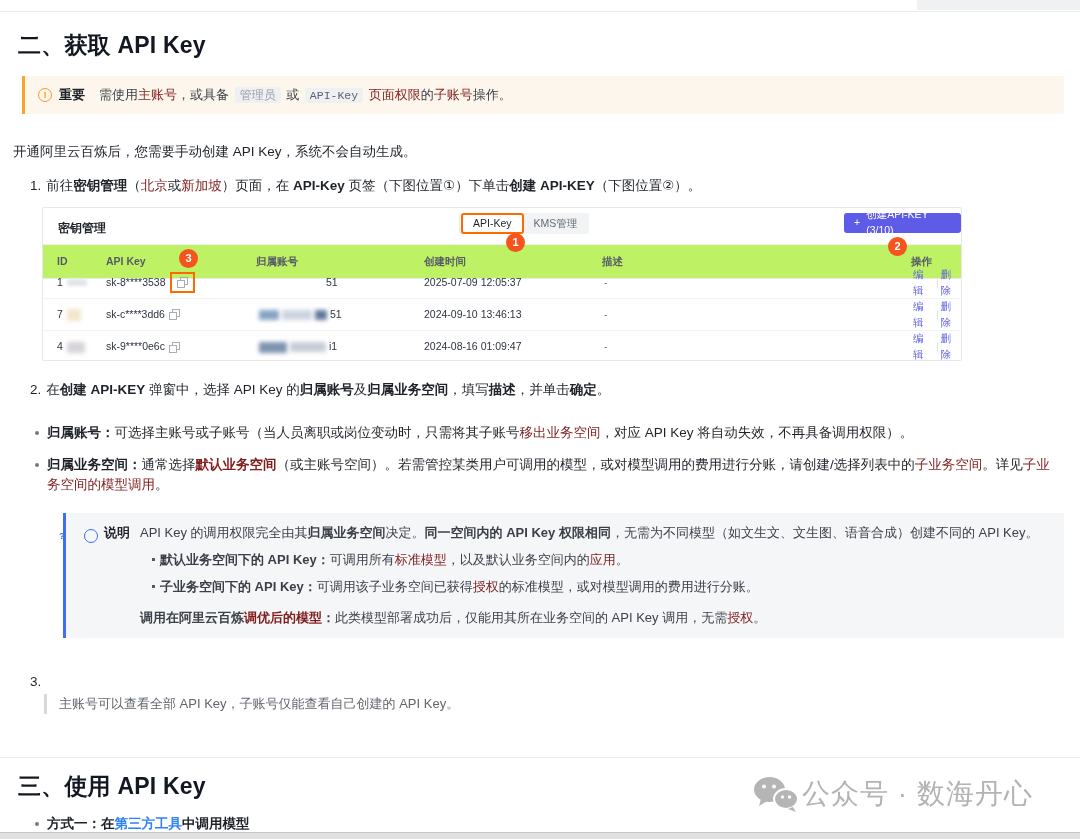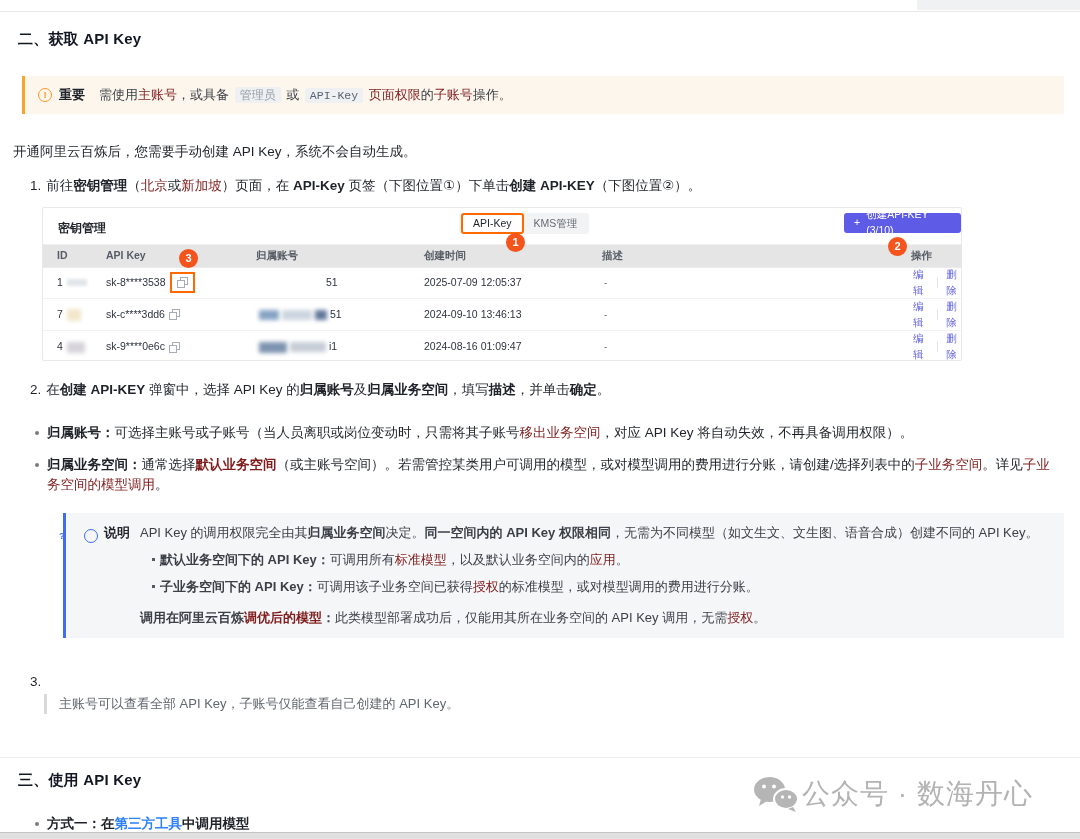--- a/index.html
+++ b/index.html
@@ -10,21 +10,21 @@
     font-size:13.5px;line-height:1.5;
   }
   .abs{position:absolute}
 
   
   .top-frag{left:917px;top:0;width:163px;height:10px;background:#eff1f3}
   .top-line{left:0;top:11px;width:1080px;height:1px;background:#e9e9e9}
   .bottom-bar{left:0;top:832px;width:1080px;height:7px;background:#e0e0e0;border-top:1px solid #c4c4c4}
 
   
-  h2{margin:0;font-size:15px;font-weight:bold;color:#121722;letter-spacing:.2px}
+  h2{margin:0;font-size:23px;font-weight:bold;color:#121722;letter-spacing:.2px}
   .h2a{left:18px;top:28px}
   .h2b{left:18px;top:769px}
   .intro{left:13px;top:142px;width:1000px}
 
   .warn{left:22px;top:76px;width:1042px;height:38px;box-sizing:border-box;
     background:#fdf6ec;border-left:3px solid #f7a52b;
     display:flex;align-items:center;gap:7px;padding-left:13px;font-size:13px;color:#3b3f47}
   .circ-ic{display:inline-flex;align-items:center;justify-content:center;
     width:14px;height:14px;border-radius:50%;box-sizing:border-box;
     font-size:9.5px;font-weight:bold;flex:0 0 auto}
@@ -78,21 +78,21 @@
   .tab-idle{padding:1px 10px;color:#646a73}
   .p-btn{position:absolute;left:801px;top:5px;height:20px;padding:0 10px;background:#5e5ce6;color:#fff;
     border-radius:3px;display:flex;align-items:center;gap:6px;font-size:10.5px}
   .badge{position:absolute;width:19px;height:19px;border-radius:50%;background:#f5541c;color:#fff;
     display:flex;align-items:center;justify-content:center;font-size:11px;font-weight:bold;z-index:3}
   .bdg1{left:463px;top:25px}
   .bdg2{left:845px;top:29px}
   .bdg3{left:136px;top:41px}
   .p-grid{display:grid;grid-template-columns:49px 150px 168px 178px 294px 1fr;
     padding-left:14px;box-sizing:border-box;align-items:center;position:absolute;left:0;width:918px}
-  .p-head{top:36px;height:24px;background:#e5e5e5;border-top:1px solid #f0f0f0;border-bottom:1px solid #ebebeb;
+  .p-head{top:36px;height:35px;background:#bef264;border-top:1px solid #f0f0f0;border-bottom:1px solid #ebebeb;
     color:#565b66;font-weight:bold}
   .p-row{height:32px;border-bottom:1px solid #f2f2f2}
   .r1{top:59px}.r2{top:91px}.r3{top:123px}
   .r3{border-bottom:none}
   .cell{display:flex;align-items:center}
   .ckey{gap:4px}
   .copy-ic{position:relative;display:inline-block;width:11px;height:11px}
   .copy-ic::before{content:"";position:absolute;right:0;top:0;width:6px;height:6px;border:1px solid #a8adb6}
   .copy-ic::after{content:"";position:absolute;left:0;bottom:0;width:6px;height:6px;border:1px solid #a8adb6;background:#fff}
   .hl-box{border:2px solid #ff6a00;padding:3px 5px;display:inline-flex;align-items:center}
@@ -102,21 +102,21 @@
   .b-id2{width:14px;height:12px;background:#f2e7cb}
   .b-id3{width:18px;height:11px;background:#d7d3da}
   .b-a1{width:20px;height:10px;background:#87a3c4}
   .b-a2{width:30px;height:10px;background:#ccd5df}
   .b-a3{width:12px;height:10px;background:#62799b}
   .b-a4{width:28px;height:11px;background:#7d93af}
   .b-a5{width:36px;height:10px;background:#c6cdd6}
   .sp70{display:inline-block;width:70px}
   .sfx{margin-left:3px}
   .cdesc{color:#70757d;padding-left:2px}
-  .cact{padding-left:17px;gap:9px}
+  .cact{padding-left:17px;gap:3px}
   .alink{color:#6365e2}
   .asep{width:1px;height:10px;background:#e2e3e8}
 
   
   .watermark{left:753px;top:773px;display:flex;align-items:center;gap:3px;
     color:#b3b3b3;font-size:28px;letter-spacing:1px}
 </style>
 </head>
 <body>
 

